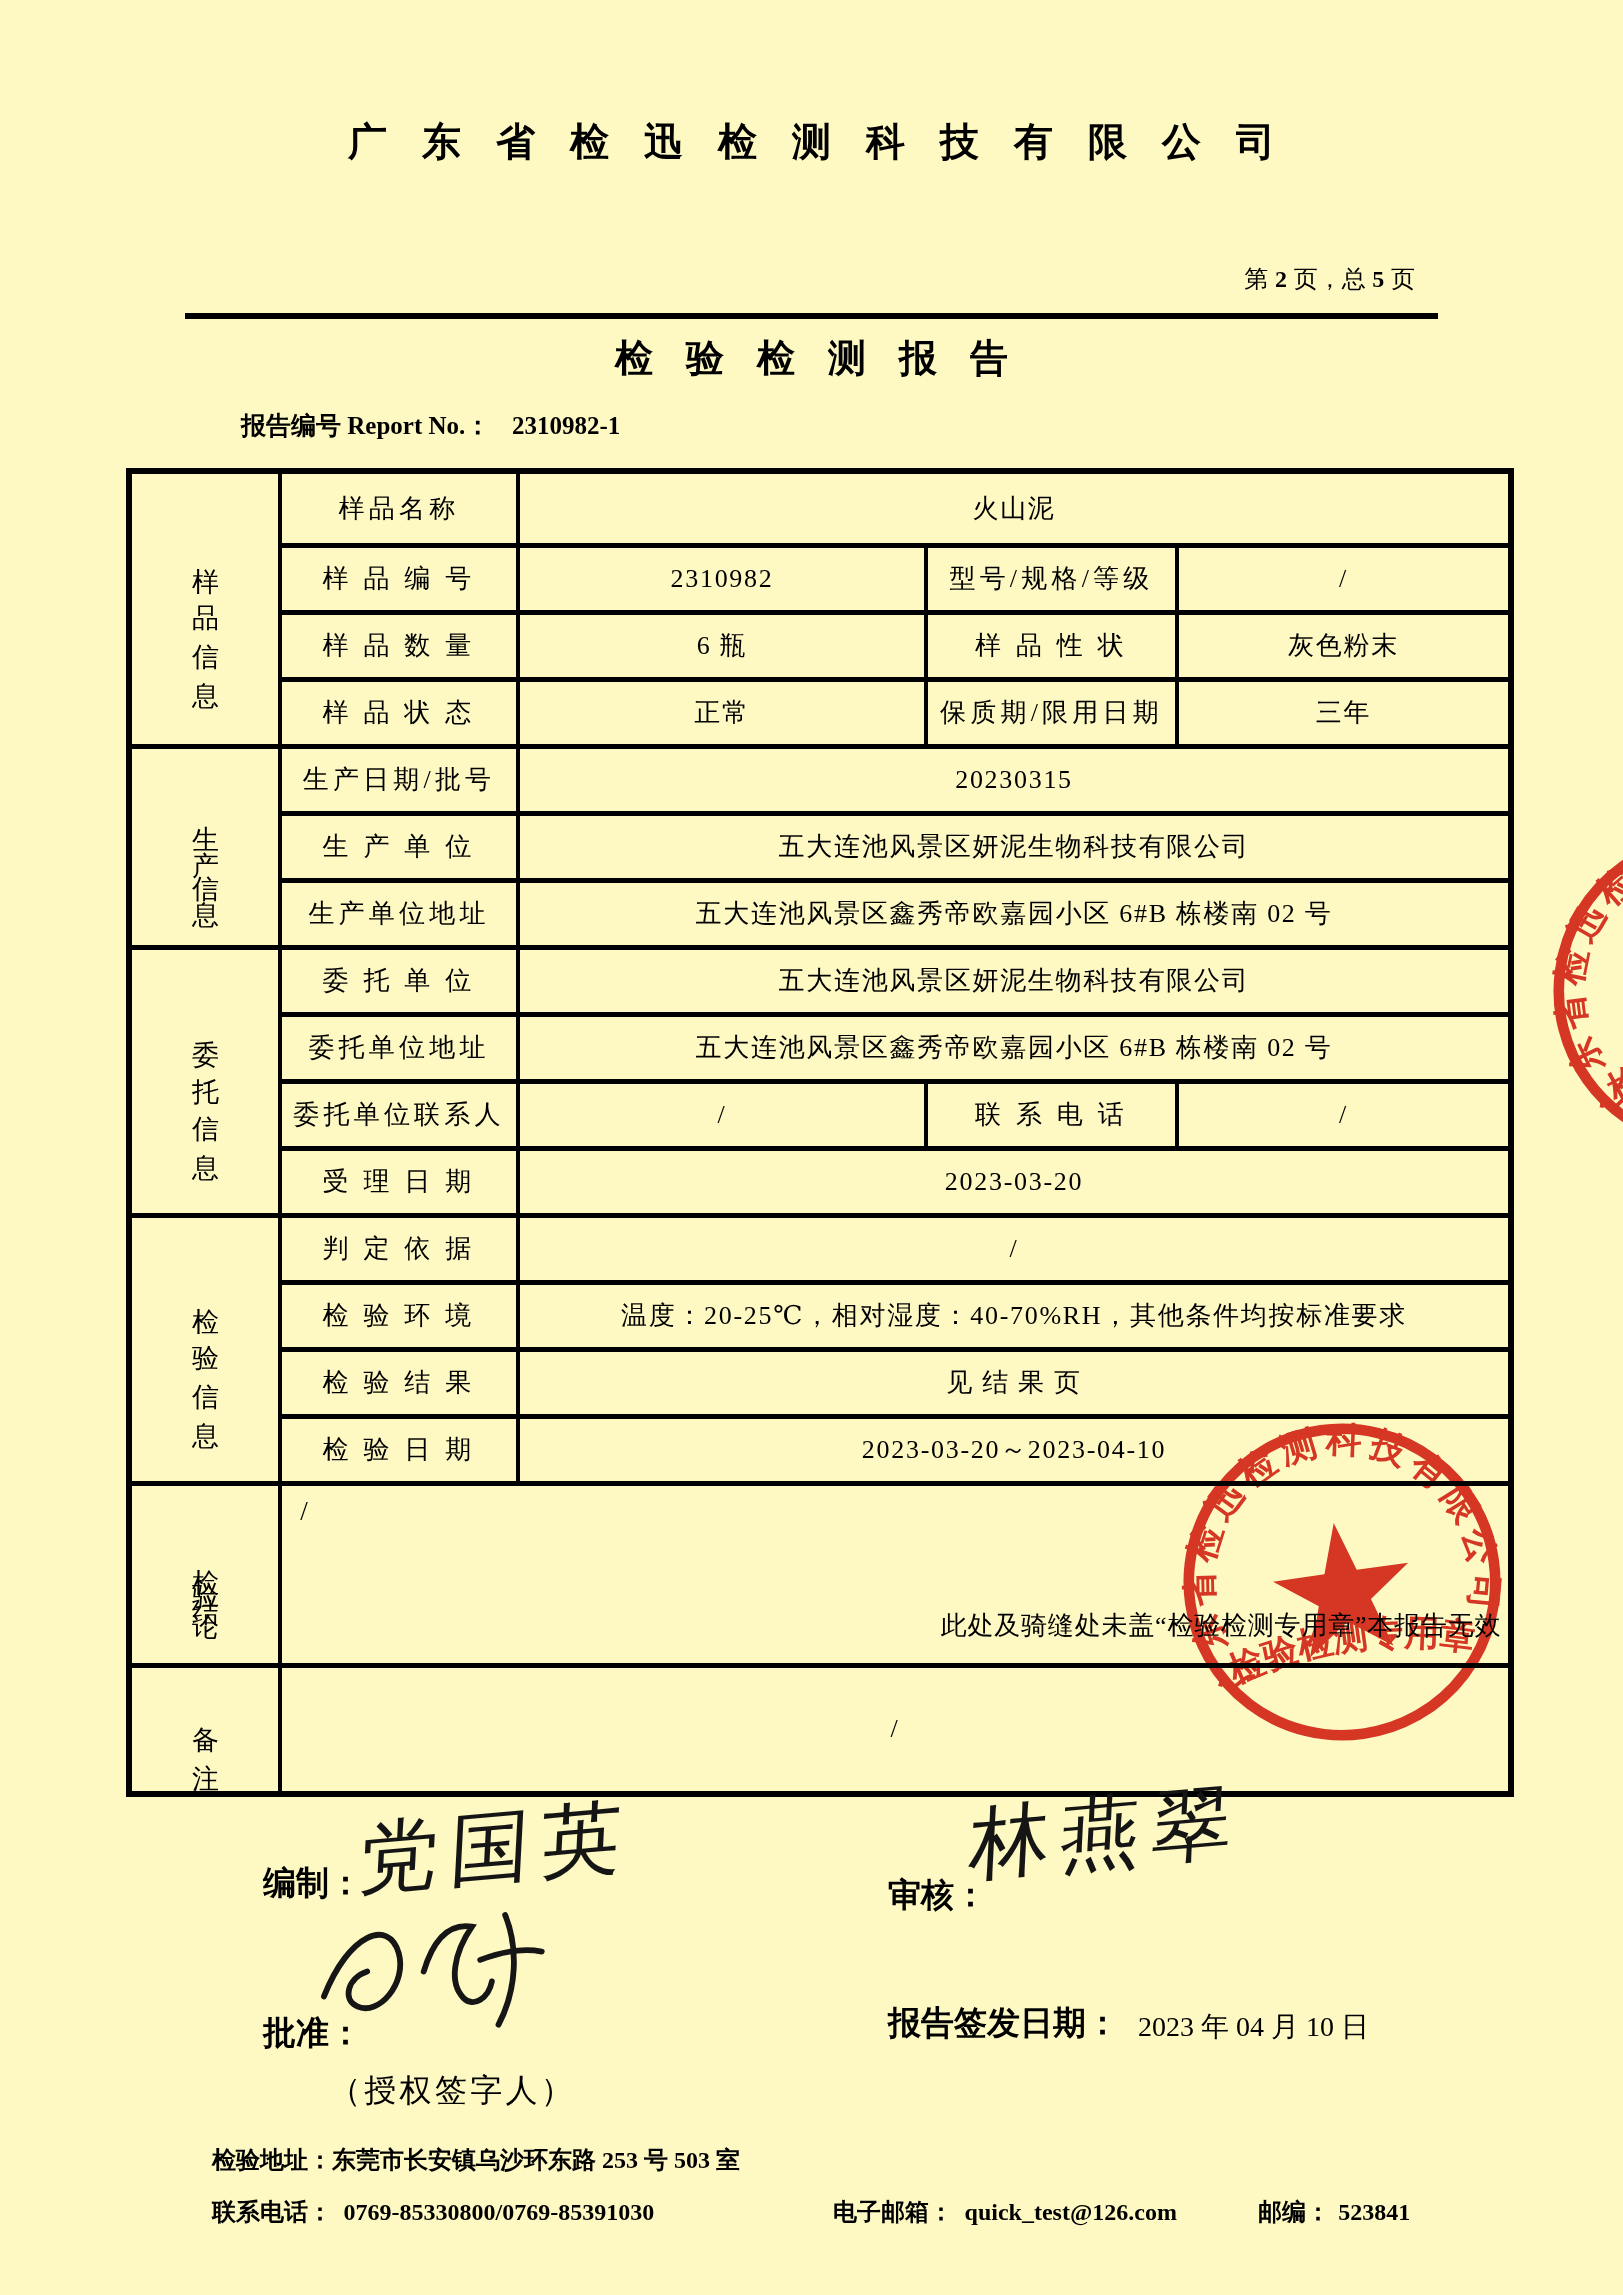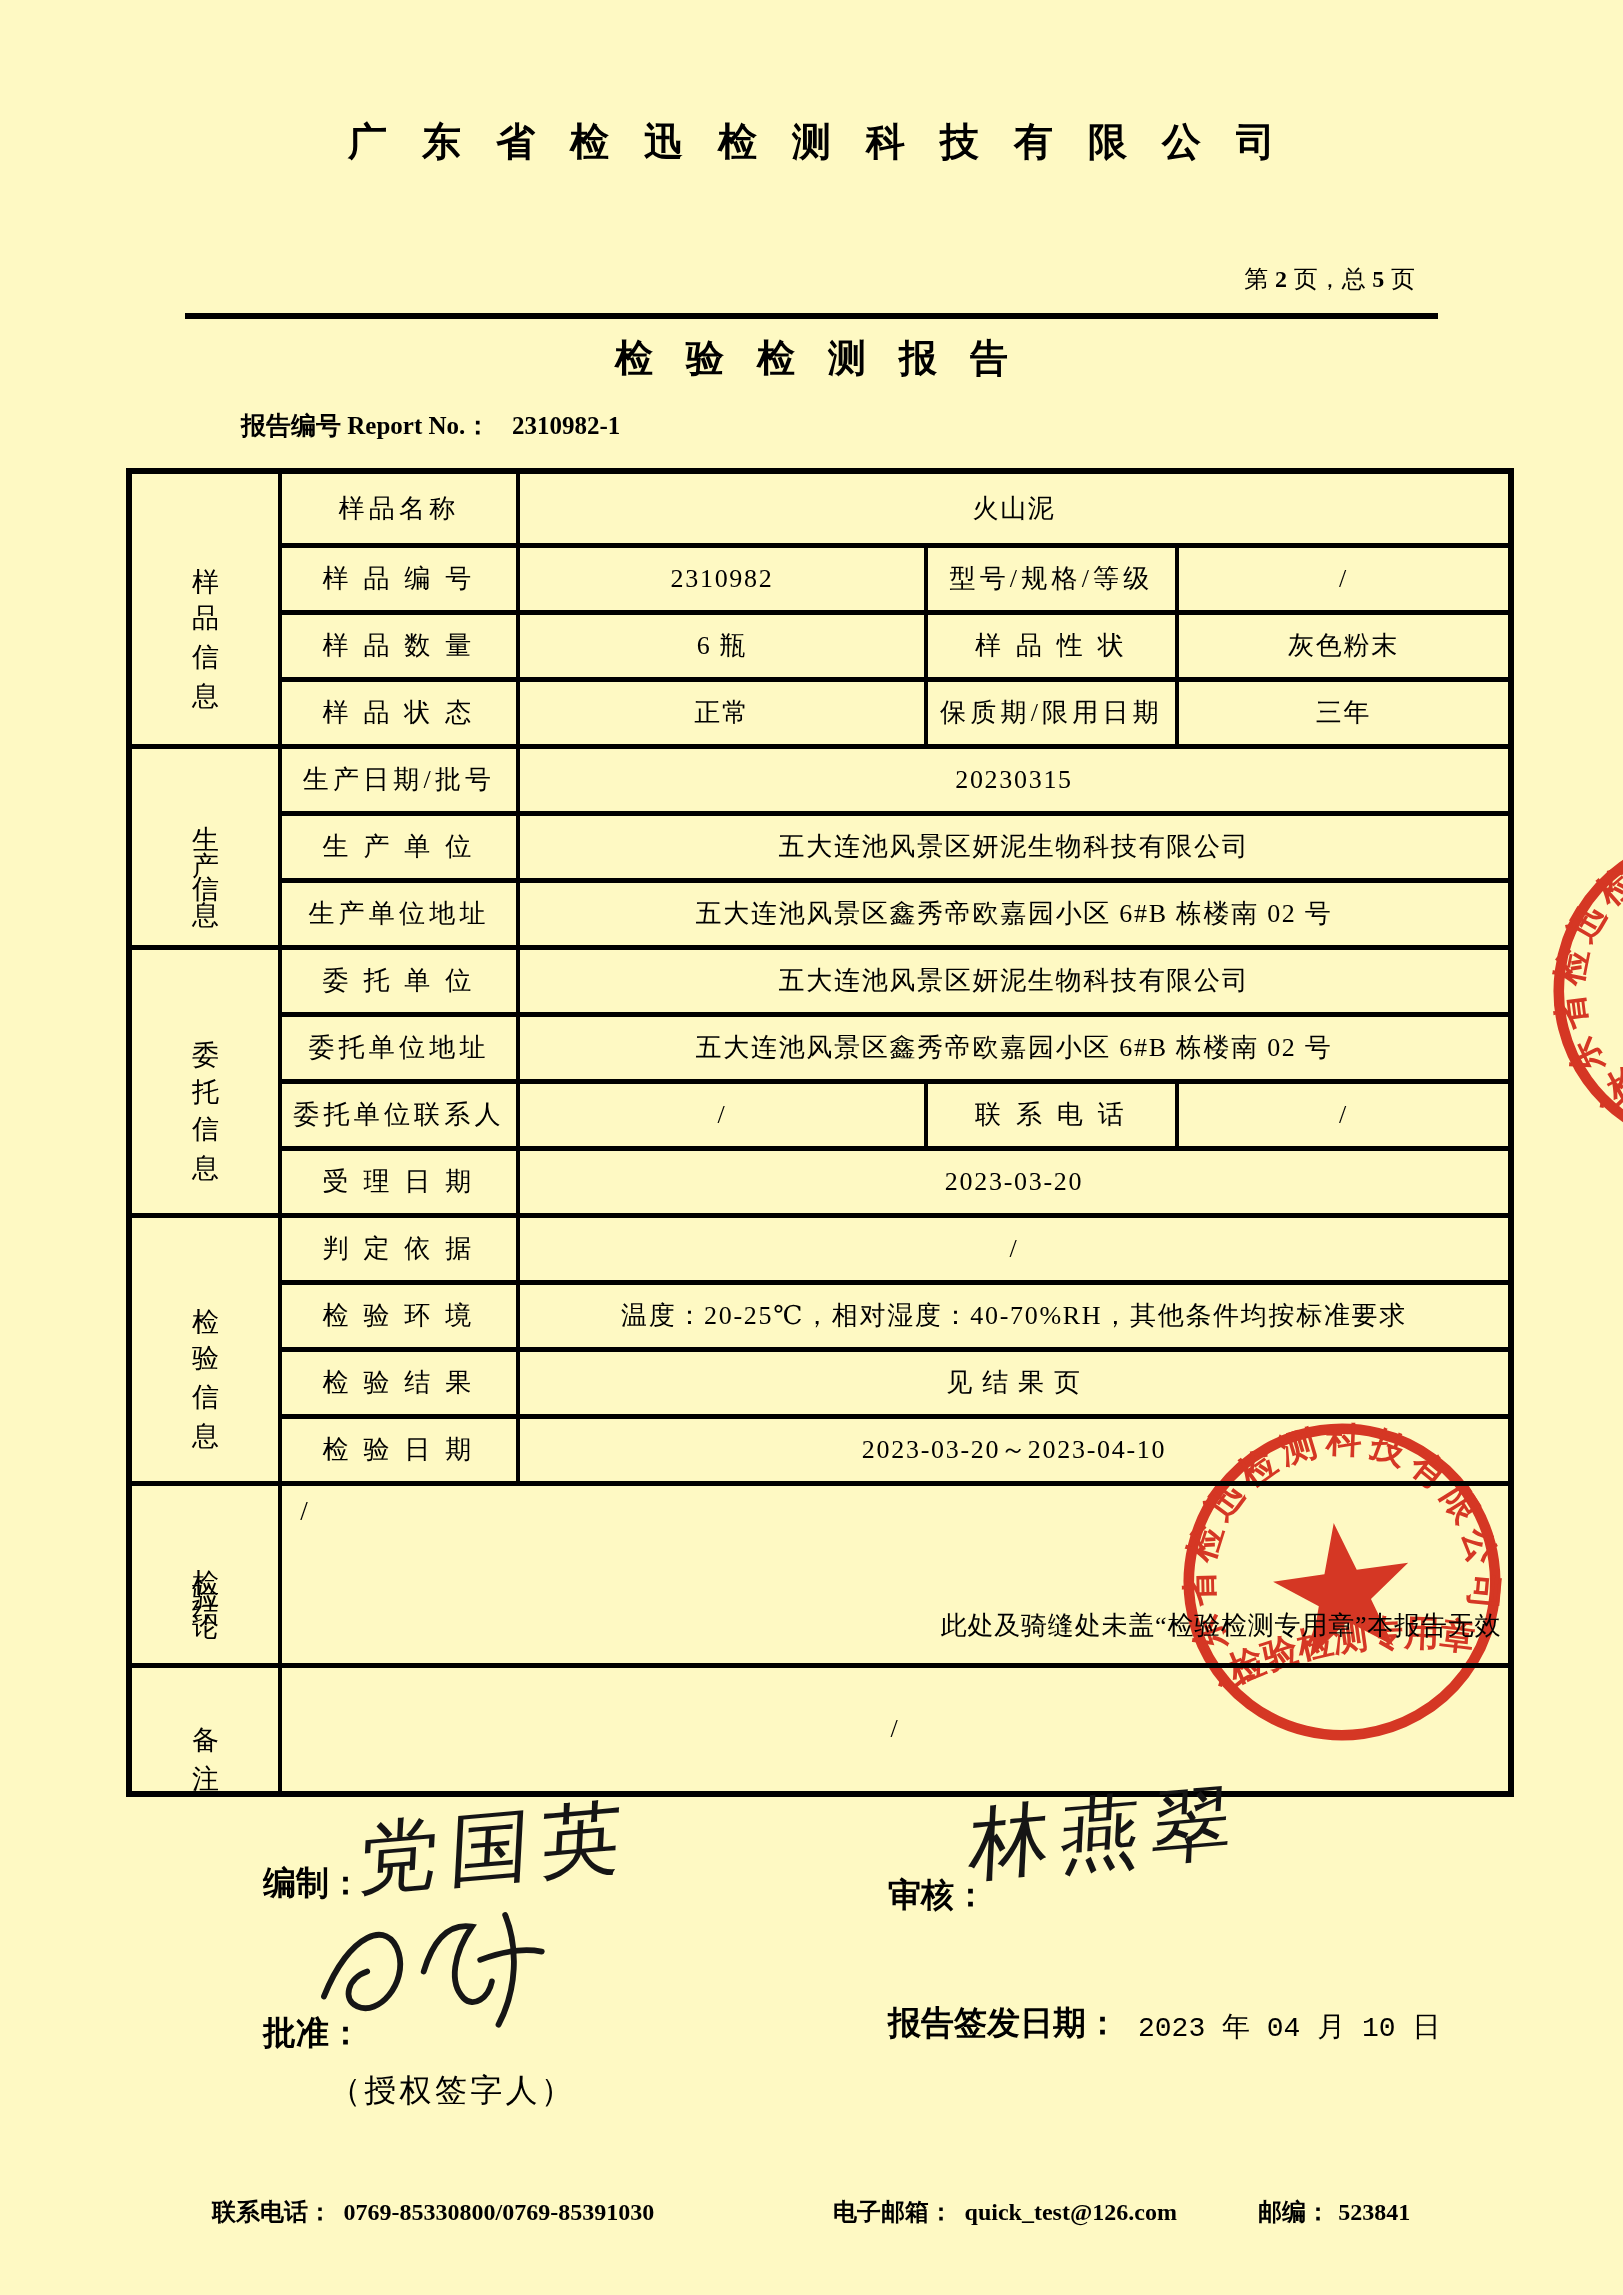--- a/index.html
+++ b/index.html
@@ -189,20 +189,21 @@
     <g fill="none" stroke="#161616" stroke-width="7" stroke-linecap="round">
       <path d="M18,128 C48,52 96,34 108,76 C118,112 84,152 58,140 C40,132 46,106 70,98"></path>
       <path d="M138,98 C150,58 170,40 196,44 C174,76 168,112 186,130 C198,142 216,130 220,110"></path>
       <path d="M236,30 C252,70 250,120 228,162"></path>
       <path d="M206,84 C232,74 258,70 280,74"></path>
     </g>
   </svg>
   <div class="abs auth-note" style="left:329px; top:2069px;">（授权签字人）</div>
 
   <div class="abs sign-label" style="left:840px; top:2001px;">报告签发日期：</div>
-  <div class="abs issue-date" style="left:1138px; top:2008px;font-family:Liberation Mono, monospace;">2023 年 04 月 10 日</div>
-
+  <div class="abs issue-date" style="left:1138px; top:2008px;">2023 年 04 月 10 日</div>
+
+  <div class="abs footer-line" style="left:212px; top:2144px;"><span>检验地址：</span><span>东莞市长安镇乌沙环东路 253 号 503 室</span></div>
   <div class="abs footer-line" style="left:212px; top:2196px;text-align:center;"><span>联系电话：</span><span style="margin-left:11.6px;">0769-85330800/0769-85391030</span></div>
   <div class="abs footer-line" style="left:833px; top:2196px;"><span>电子邮箱：</span><span style="margin-left:11.6px;">quick_test@126.com</span></div>
   <div class="abs footer-line" style="left:1258px; top:2196px;"><span>邮编：</span><span style="margin-left:8.3px;">523841</span></div>
 
 </div>
 
 
 </body></html>

